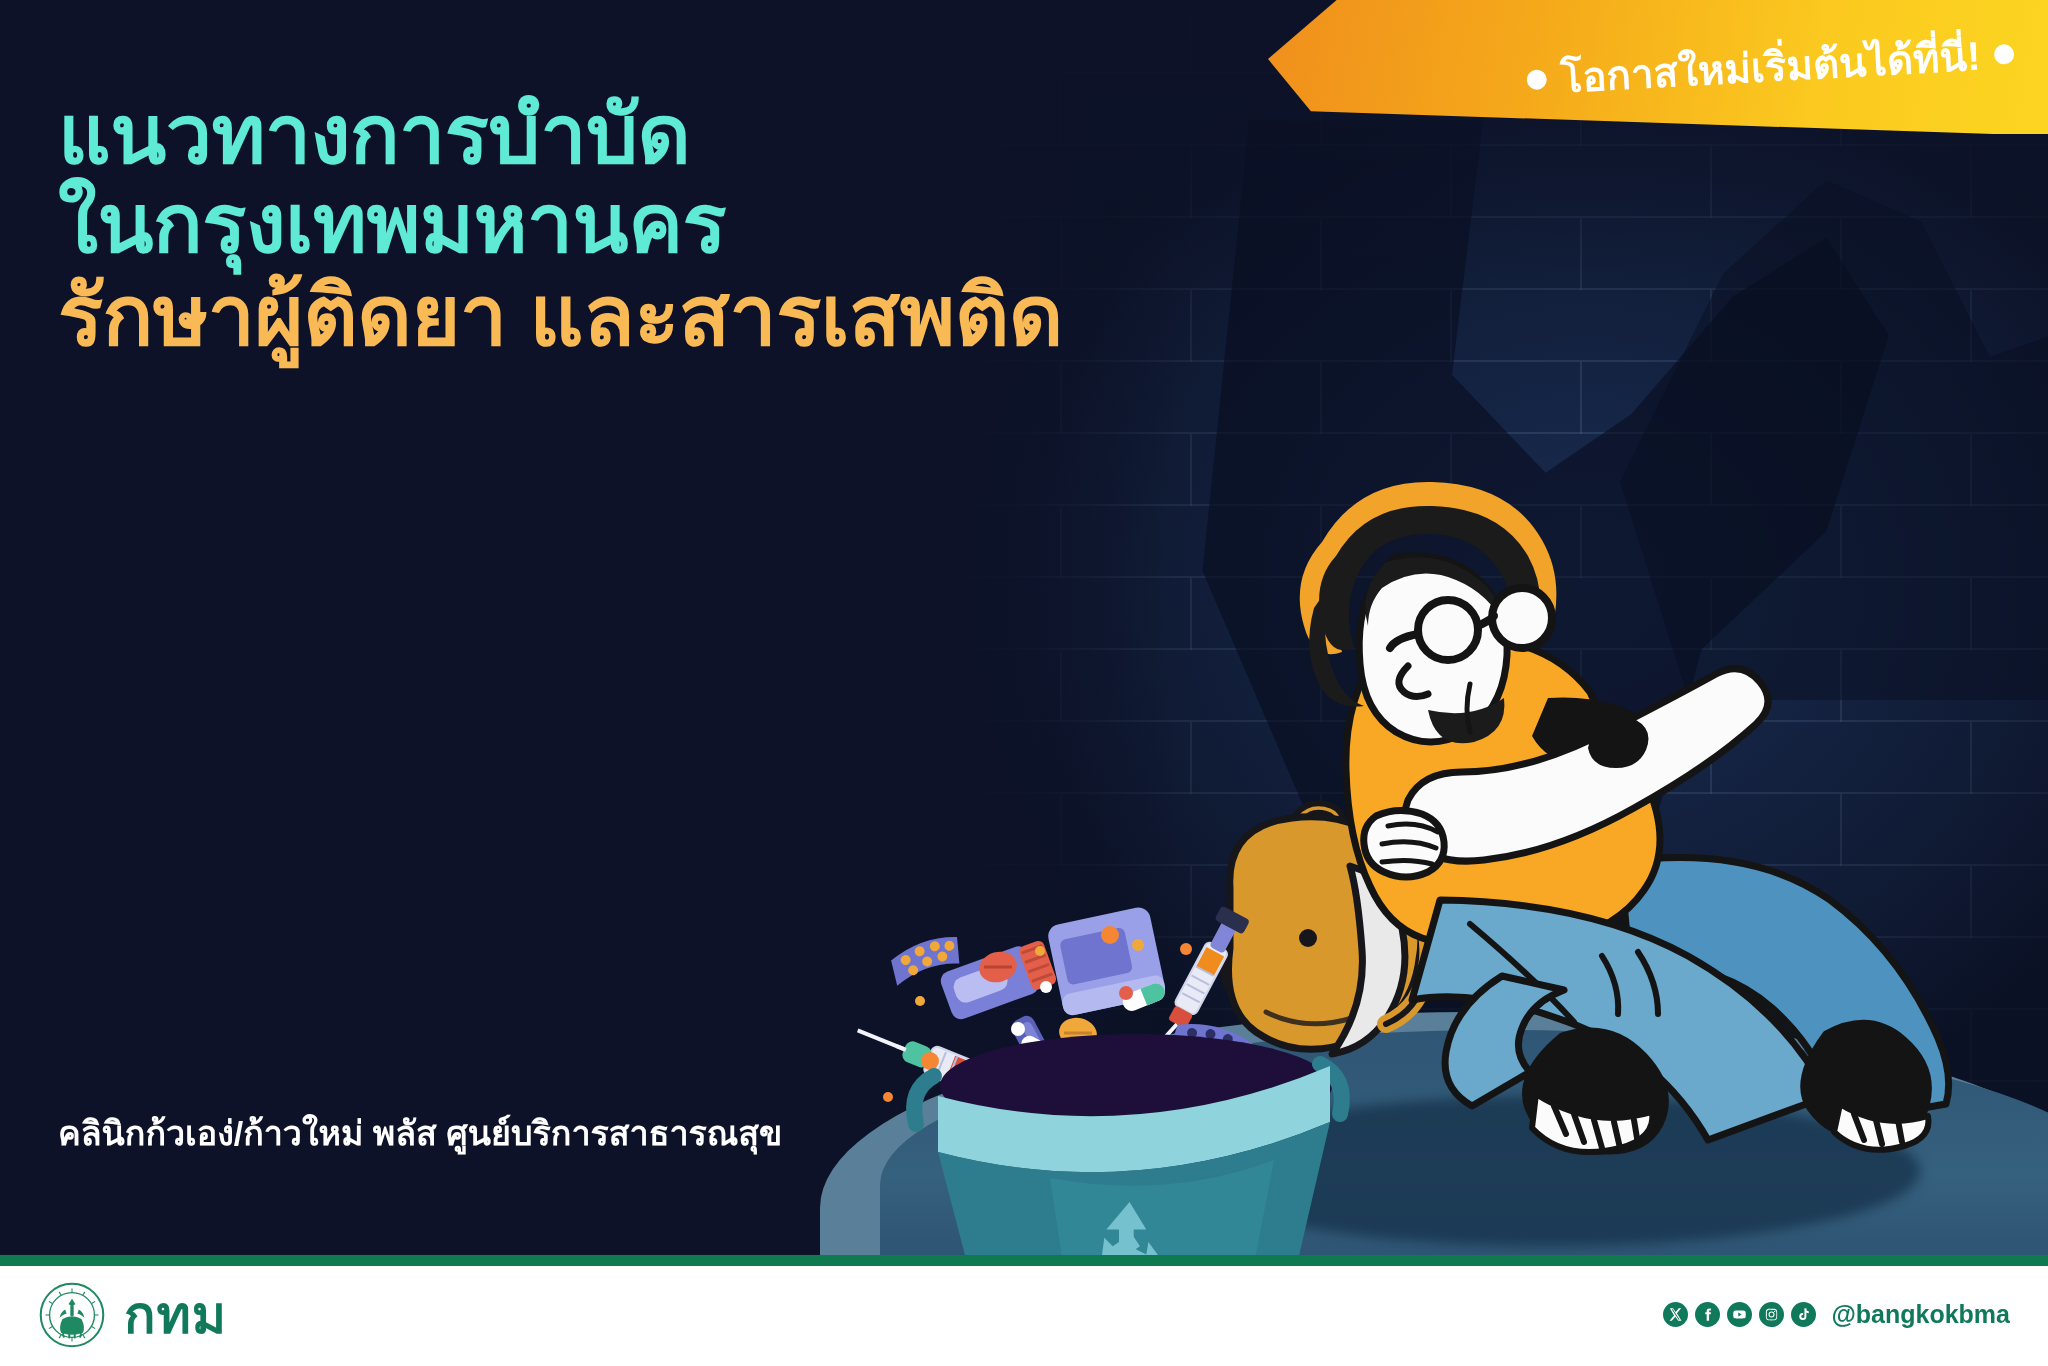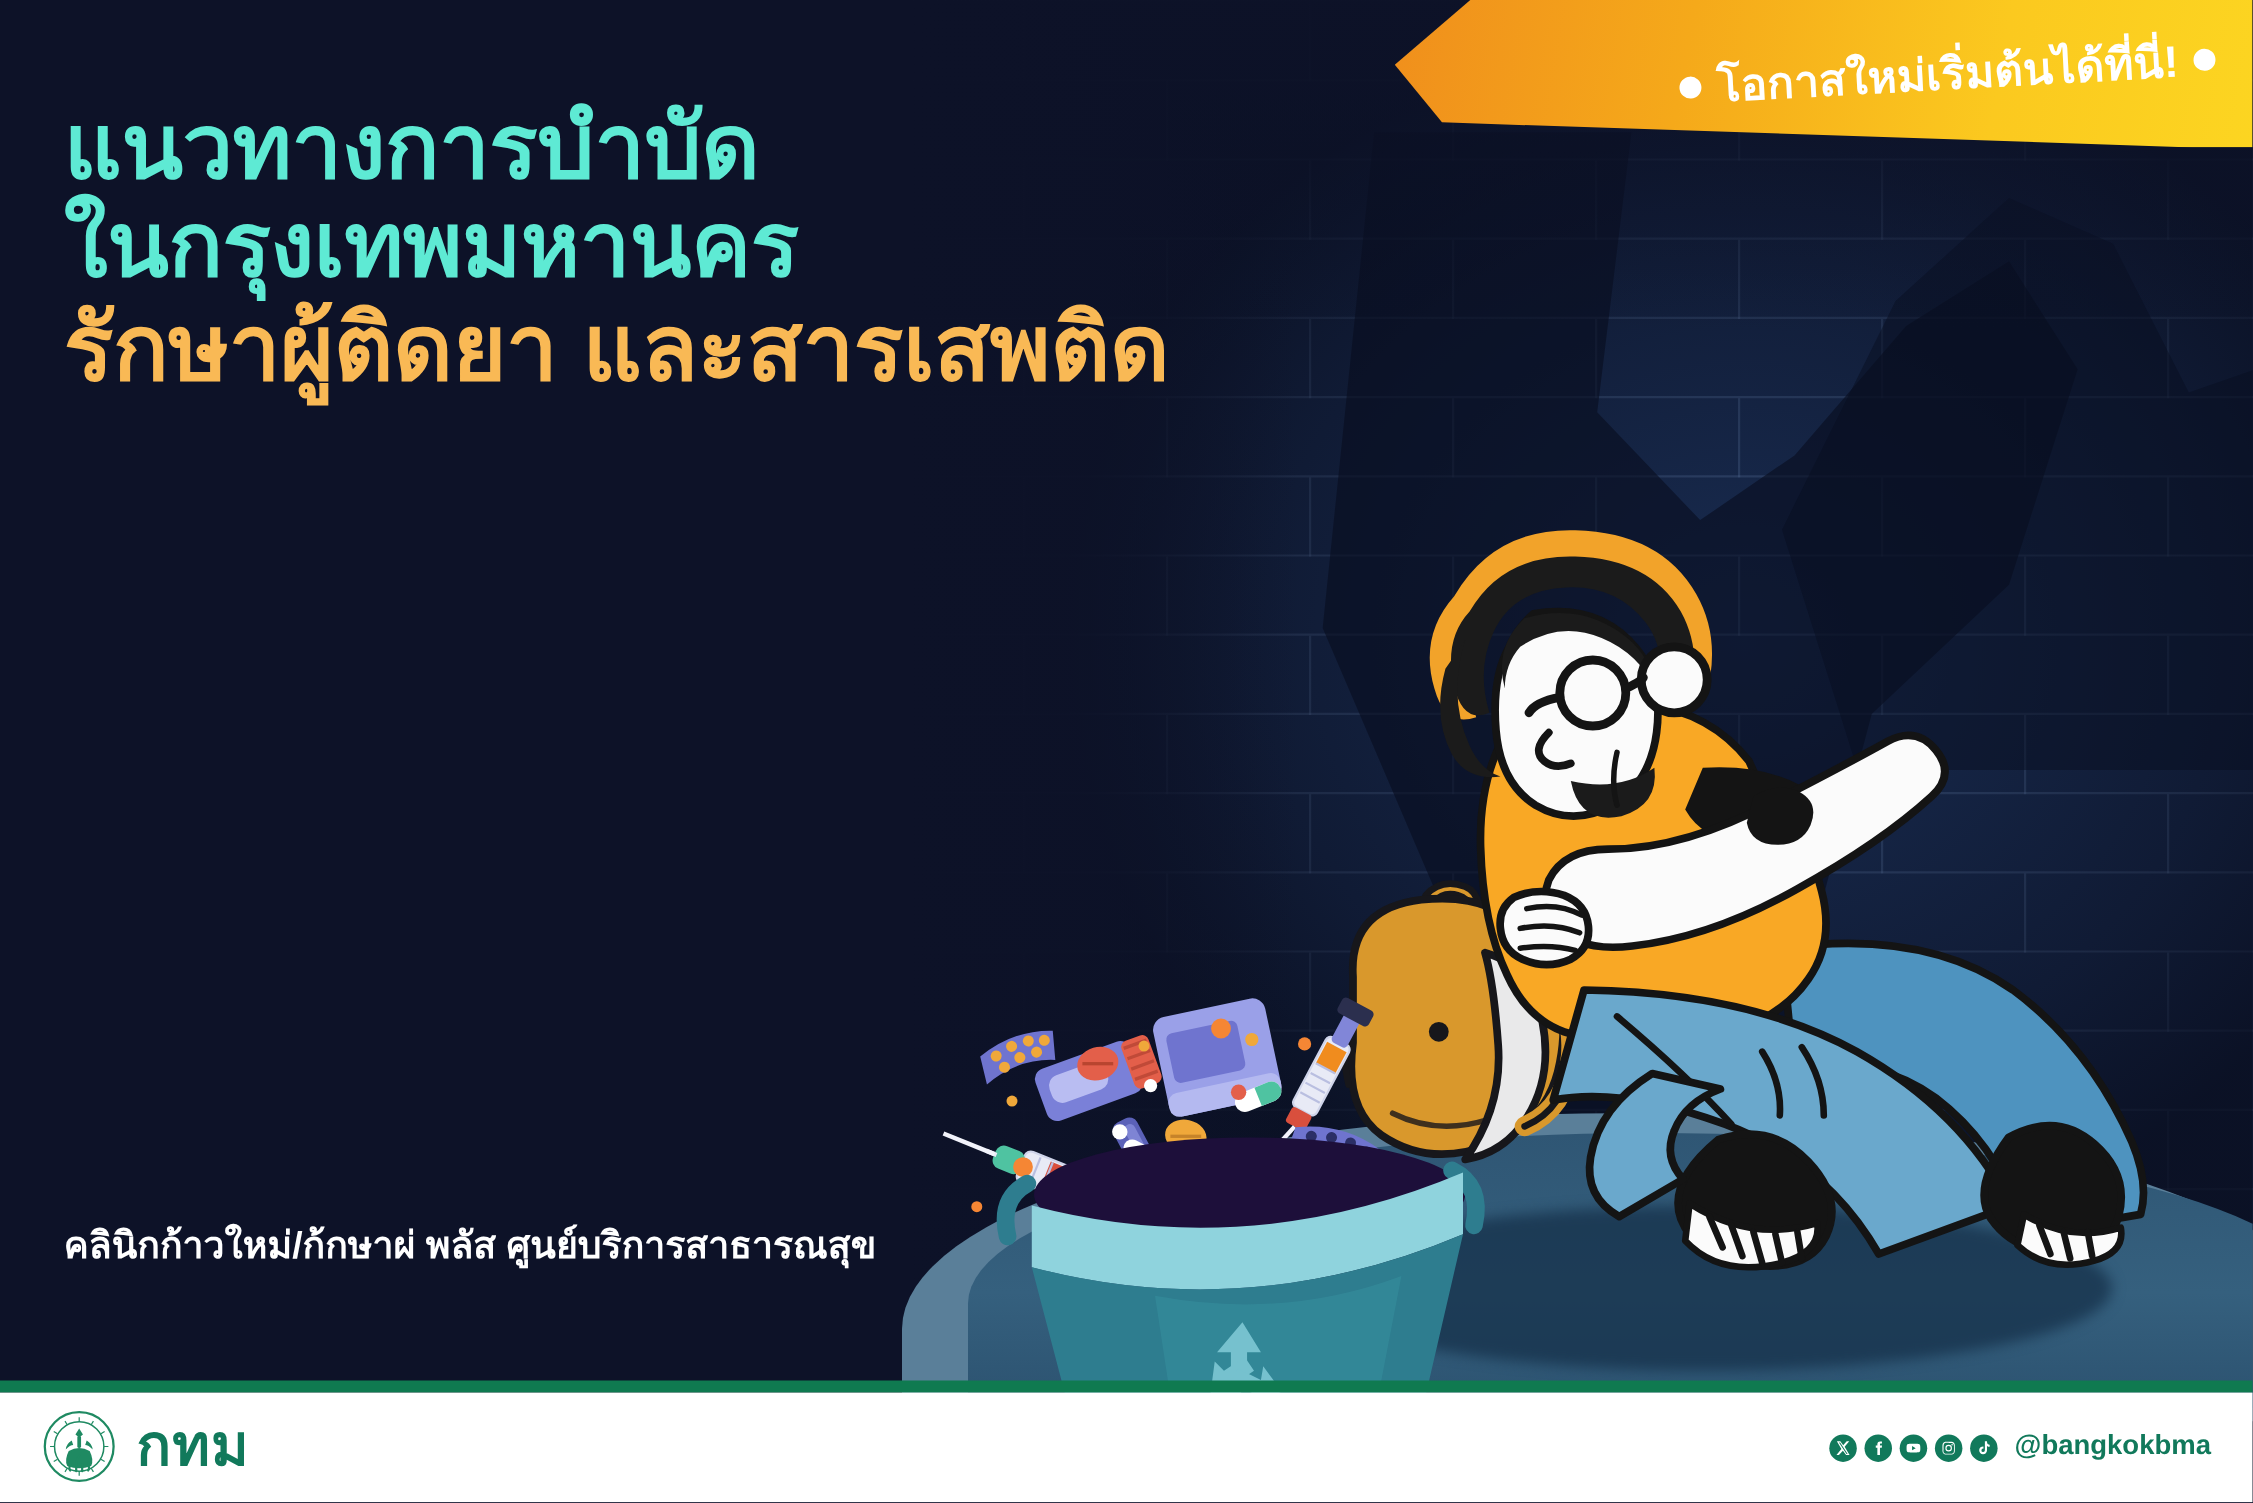--- a/index.html
+++ b/index.html
@@ -91,21 +91,21 @@
   .sub2 { font-size:27px; font-weight:400; line-height:1.2; margin-top:5px; white-space:nowrap; }
 
   
   .footer-bar { position:absolute; left:0; top:1255px; width:2048px; height:11px; background:#0f7a50; }
   .footer { position:absolute; left:0; top:1266px; width:2048px; height:100px; background:#ffffff; }
   .footer-left { position:absolute; left:38px; top:1281px; display:flex; align-items:center; gap:18px; }
   .seal { width:68px; height:68px; flex:none; }
   .seal svg { width:100%; height:100%; display:block; }
   .bma-word { color:#11795b; font-size:52px; font-weight:700; line-height:1; letter-spacing:1px; }
 
-  .footer-right { position:absolute; right:38px; top:1300px; display:flex; align-items:flex-end; gap:7px; }
+  .footer-right { position:absolute; right:38px; top:1300px; display:flex; align-items:center; gap:7px; }
   .sicon { width:25px; height:25px; border-radius:50%; background:#11795b;
            display:flex; align-items:center; justify-content:center; flex:none; }
   .sicon svg { width:15px; height:15px; display:block; fill:#fff; }
   .handle { color:#11795b; font-size:25px; font-weight:700; margin-left:8px; white-space:nowrap; }
 </style>
 </head>
 <body>
 
 <div id="poster">
 
@@ -483,21 +483,21 @@
     </div>
   </div>
 
   <div class="headline">
     <div class="hl-line hl-white">แนวทางการบำบัด</div>
     <div class="hl-line hl-white hl-l3">ในกรุงเทพมหานคร</div>
     <div class="hl-line hl-orange hl-l2">รักษาผู้ติดยา และสารเสพติด</div>
   </div>
 
   <div class="subtext">
-    <div class="sub1">คลินิกก้าวใหม่/ก้กษาผ่ พลัส ศูนย์บริการสาธารณสุข</div>
+    <div class="sub1">คลินิกก้วเอง่/ก้าวใหม่ พลัส ศูนย์บริการสาธารณสุข</div>
   </div>
 
   <div class="footer-bar"></div>
   <div class="footer"></div>
 
   <div class="footer-left">
     <span class="seal">
       <svg viewBox="0 0 100 100">
         <circle cx="50" cy="50" r="46" fill="none" stroke="#1f8a62" stroke-width="3"></circle>
         <circle cx="50" cy="50" r="33" fill="none" stroke="#1f8a62" stroke-width="2"></circle>

